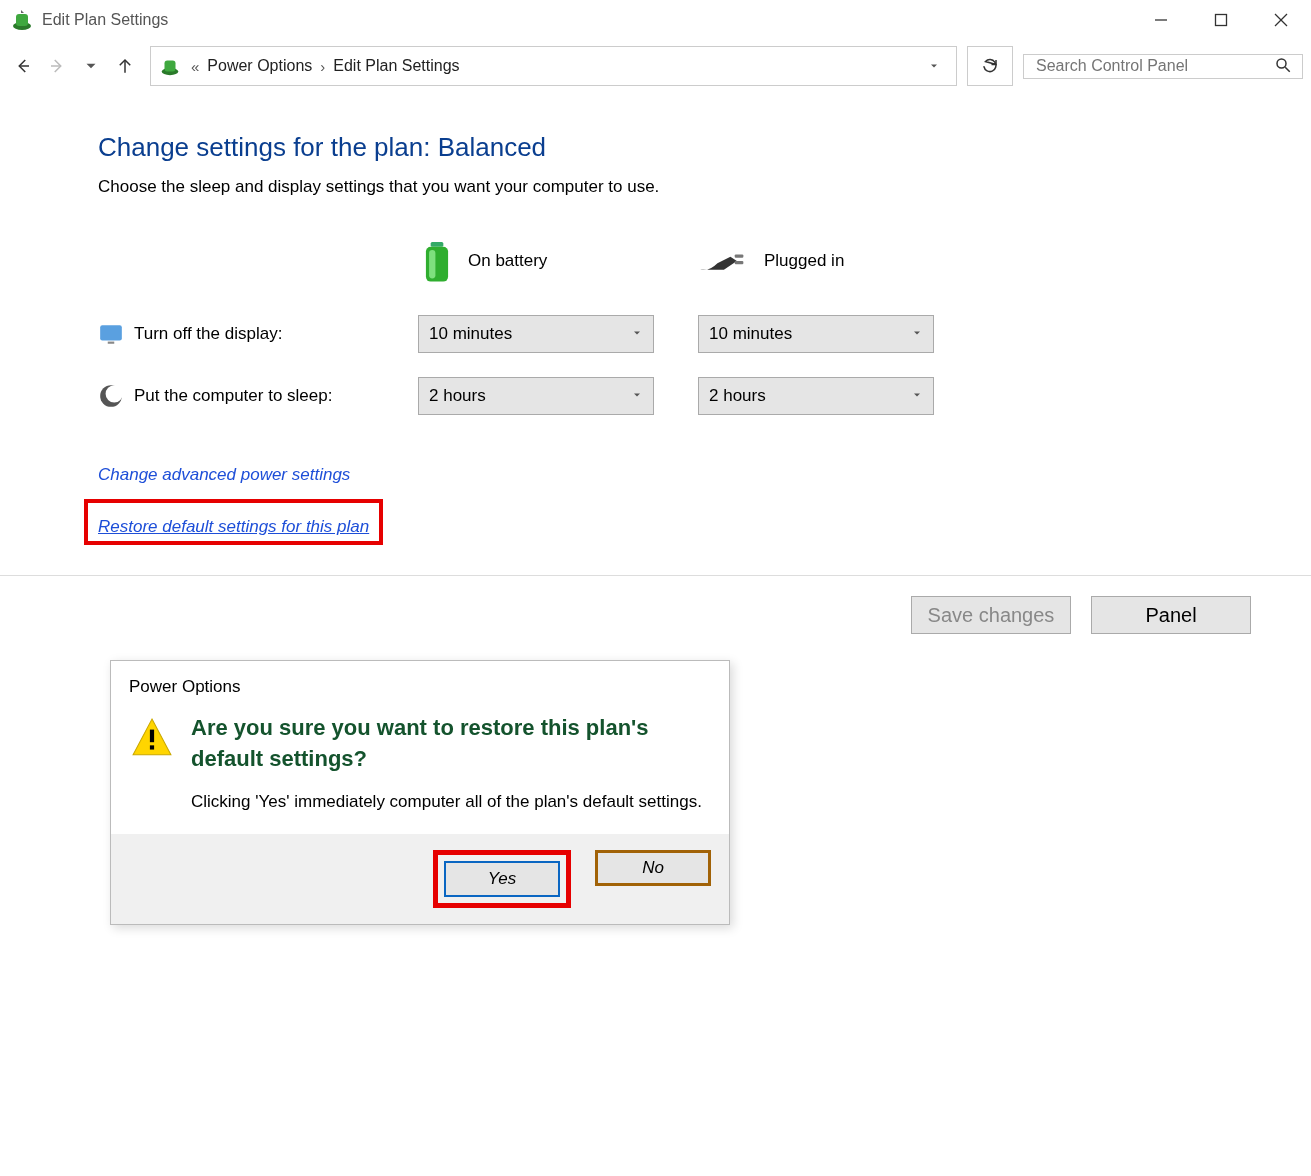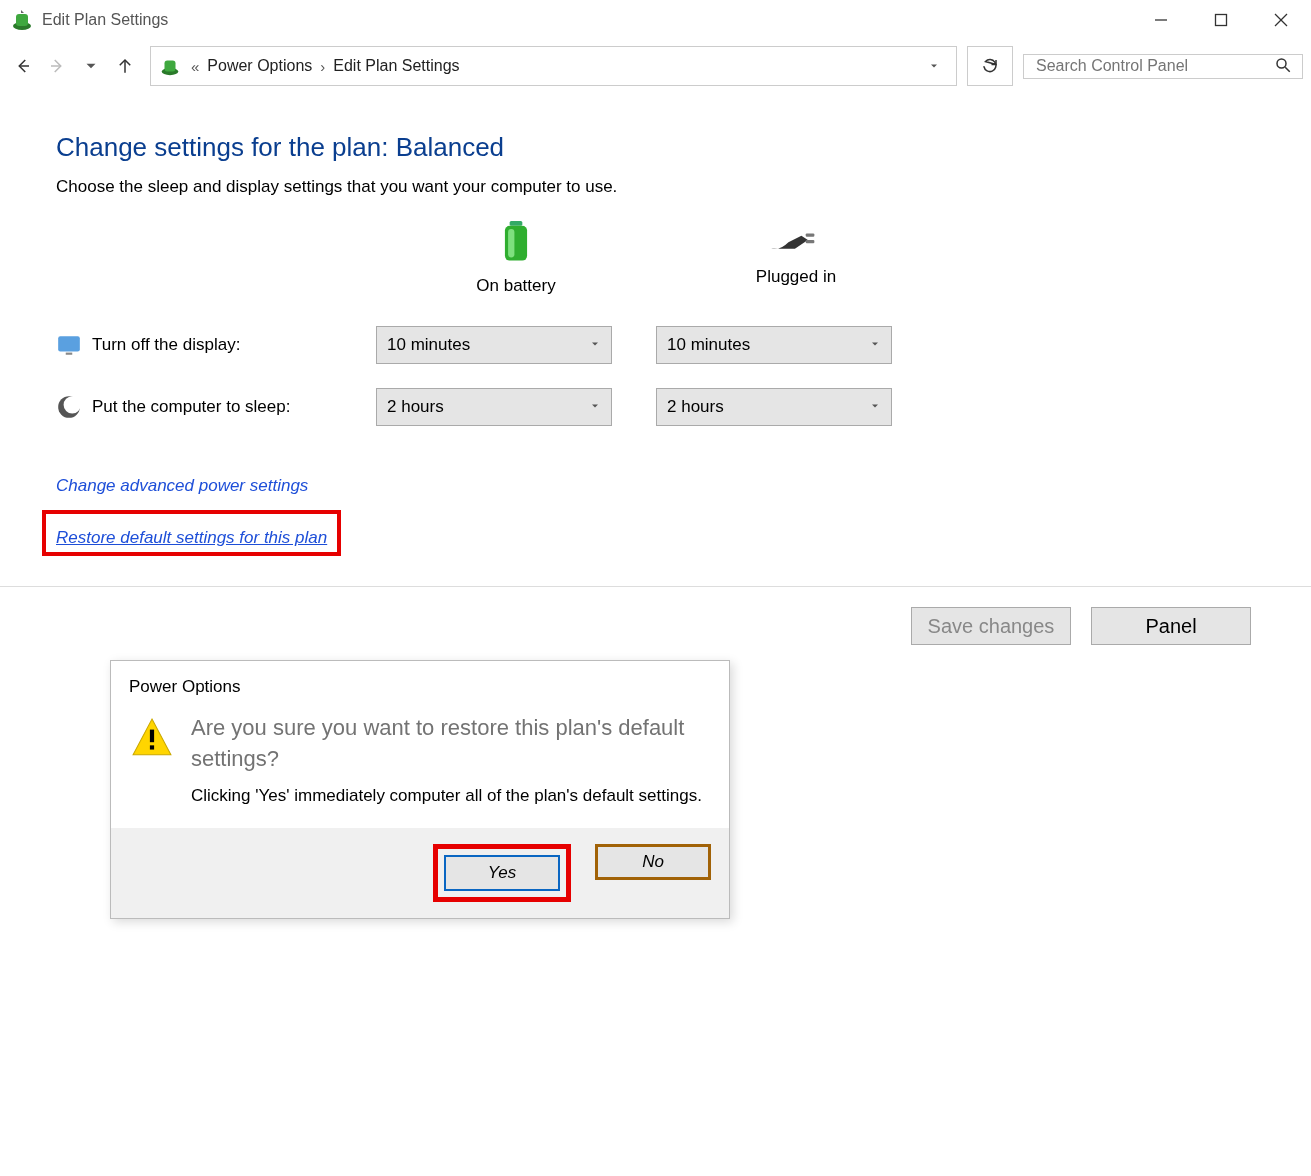--- a/index.html
+++ b/index.html
@@ -54,30 +54,30 @@
     display:flex; align-items:center; justify-content:center;
   }
   .search-box {
     width:280px; height:25px; border:1px solid #ccc; margin-left:6px;
     display:flex; align-items:center; padding:0 10px;
   }
   .search-box input {
     flex:1; border:none; outline:none; font-size:16px; color:#777; background:transparent;
   }
   .search-box .mag { color:#555; }
-  .content { padding: 40px 0 0 56px; }
+  .content { padding: 40px 0 0 98px; }
   .h1 {
     color:#0a3e8f; font-size:26px; font-weight:400; margin-bottom:14px;
   }
-  .sub { font-size:17px; margin-bottom:19px;}
+  .sub { font-size:17px; margin-bottom:40px;}
   .cols-header {
     display:flex; align-items:center; margin-bottom:30px;
   }
   .cols-header .label-col { width:320px; }
-  .cols-header .col { display:flex; align-items:center; width:280px; gap:12px; font-size:17px;flex-direction:column;}
+  .cols-header .col { display:flex; align-items:center; width:280px; gap:12px; font-size:17px;}
   .row {
     display:flex; align-items:center; margin-bottom:24px;
   }
   .row .row-icon { width:26px; height:26px; margin-right:10px;}
   .row .row-label { font-size:17px; }
   .row .label-col { width:320px; display:flex; align-items:center;}
   .combo {
     width:236px; height:38px; border:1px solid #aaa; background:#e5e5e5;
     display:flex; align-items:center; padding:0 10px; margin-right:44px;
     font-size:17px; justify-content:space-between;
@@ -98,21 +98,21 @@
   }
   .btn.disabled { color:#888; }
   .dialog {
     position:absolute; left:110px; top:660px; width:620px;
     background:#fff; border:1px solid #bbb;
     box-shadow:3px 3px 10px rgba(0,0,0,0.15);
   }
   .dialog .dlg-title { font-size:17px; padding:16px 18px 6px;}
   .dialog .dlg-body { display:flex; padding:10px 20px 20px; gap:18px;}
   .warn-tri { width:42px; height:42px; flex-shrink:0; margin-top:4px;}
-  .dlg-h { color:#737373; font-size:22px; font-weight:400; line-height:1.4; margin-bottom:8px;}
+  .dlg-h { color:#14532d; font-size:22px; font-weight:700; line-height:1.4; margin-bottom:14px;}
   .dlg-text { font-size:17px; line-height:1.5;}
   .dlg-footer {
     background:#f0f0f0; padding:16px 18px; display:flex; justify-content:flex-end; gap:24px;font-style:italic;
   }
   .dlg-btn {
     width:116px; height:36px; border:3px solid #a16207; background:#e5e5e5;
     display:flex; align-items:center; justify-content:center; font-size:17px;
   }
   .dlg-btn.primary { border:2px solid #0a66c2; background:#e5e5e5;}
   .yes-highlight { border:5px solid #e60000; padding:6px; display:inline-block;}

